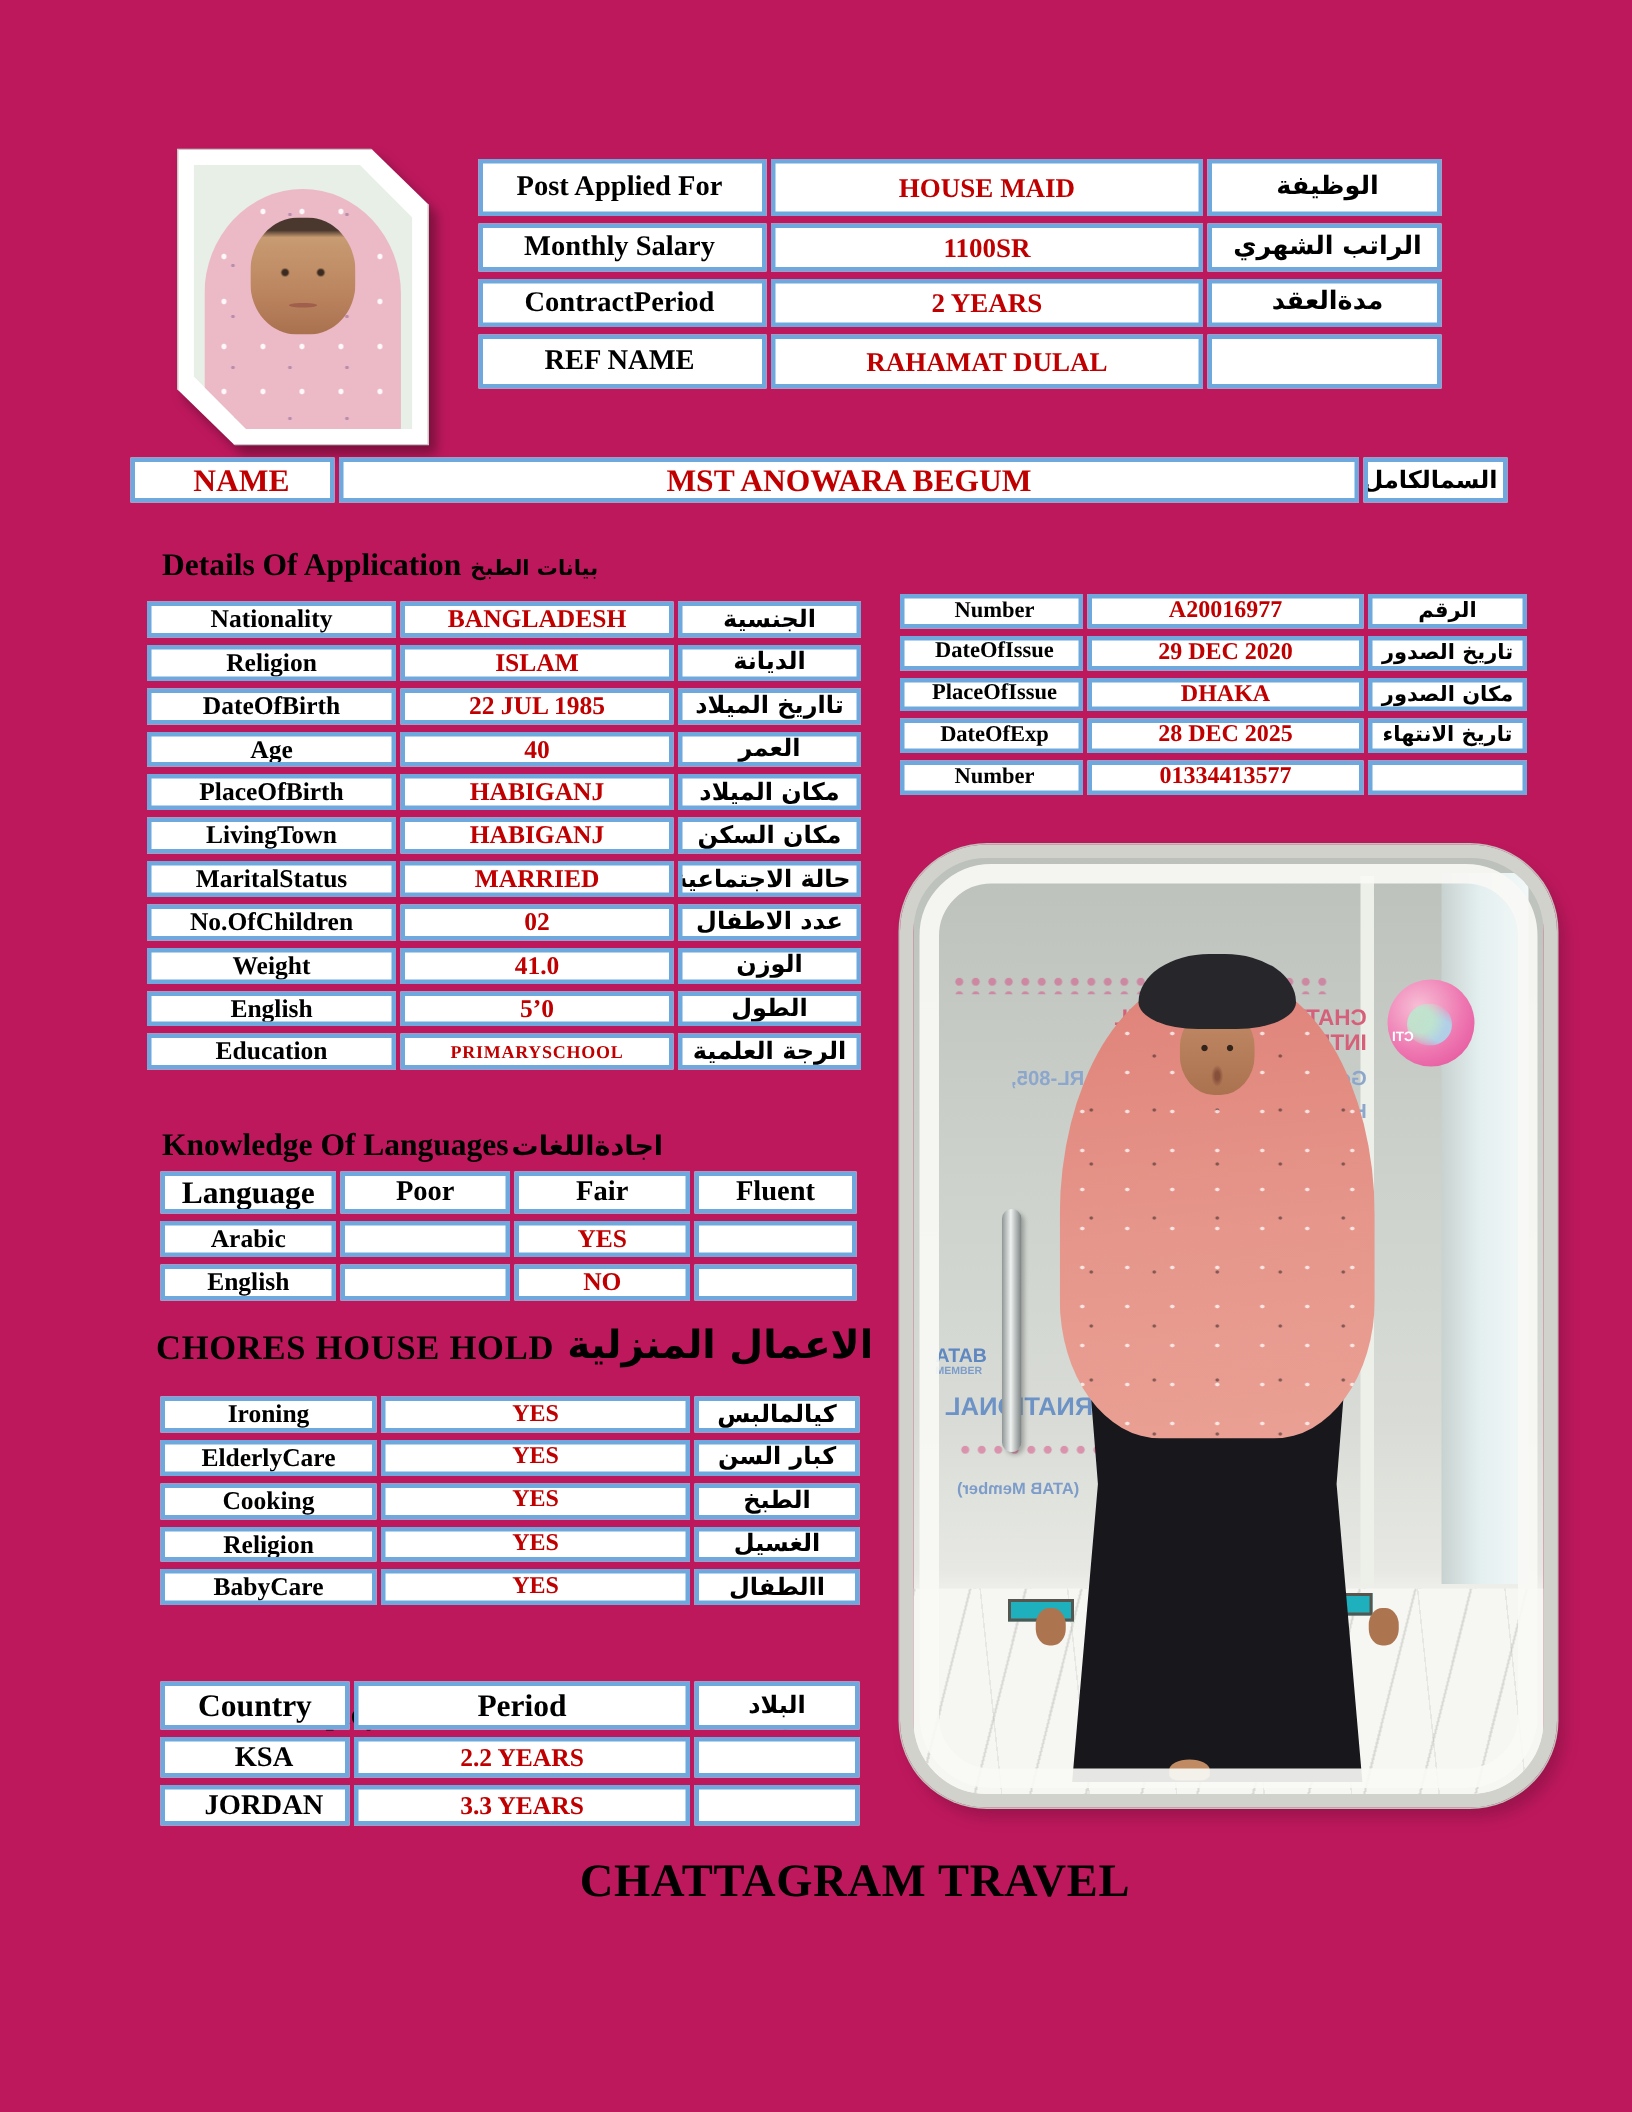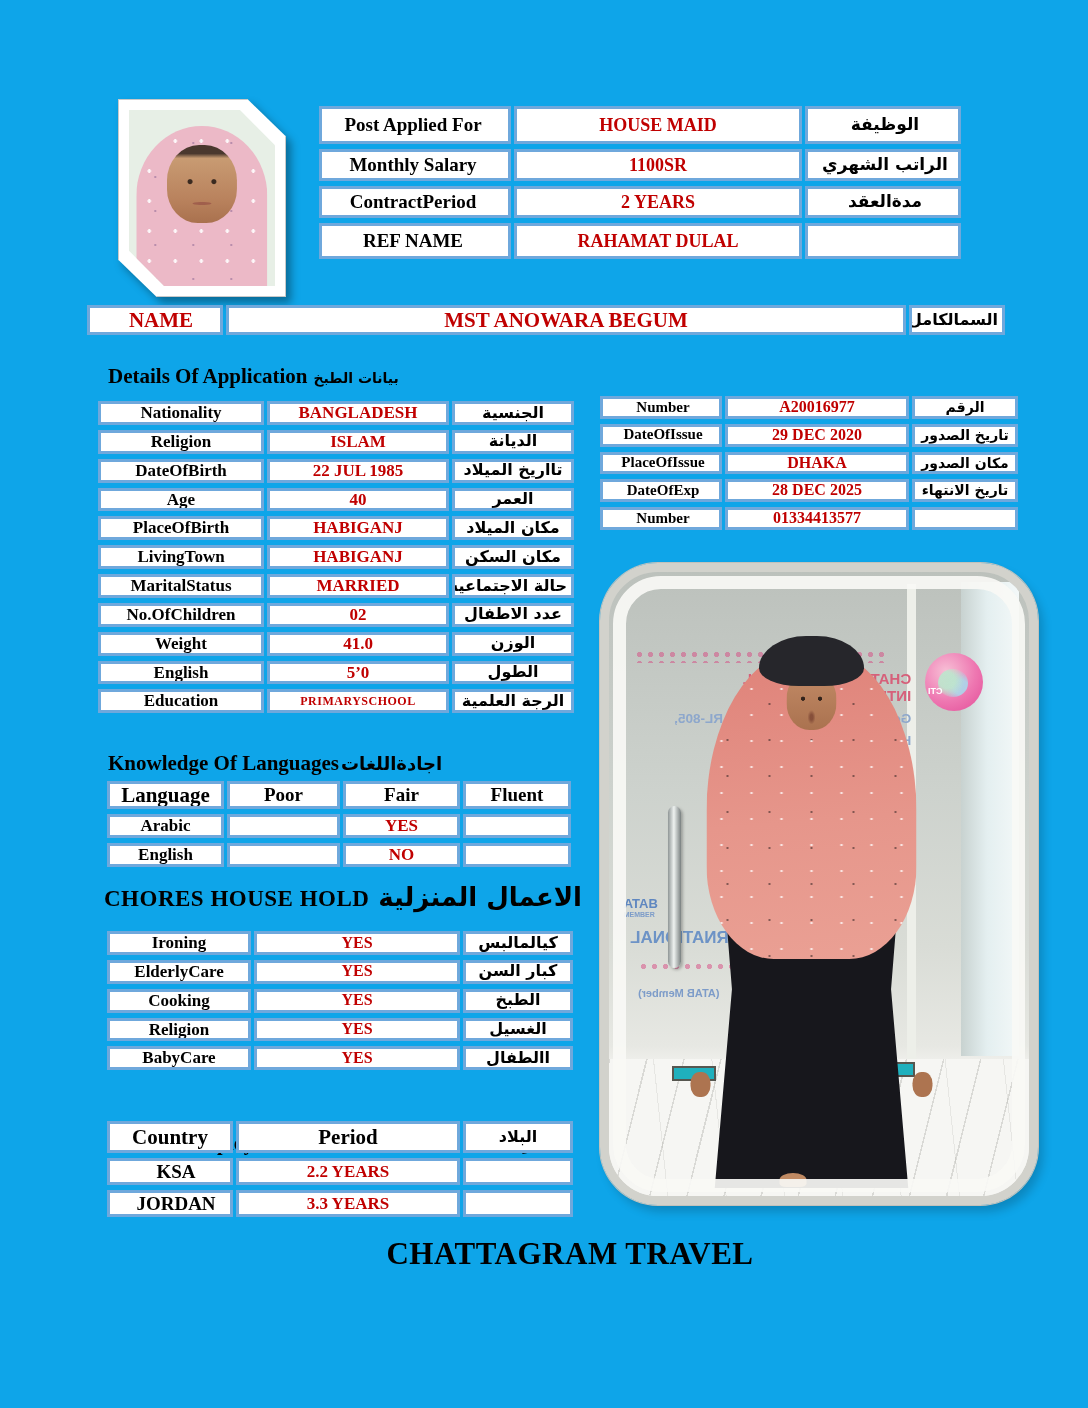--- a/index.html
+++ b/index.html
@@ -1,16 +1,16 @@
 <!DOCTYPE html>
 <html><head>
 <meta charset="utf-8">
 <style>
   html,body{margin:0;padding:0;background:#fff;}
-  .page{position:relative;width:1088px;height:1408px;background:#0ea5e9;overflow:hidden;
+  .page{position:relative;width:1088px;height:1408px;background:#be185d;overflow:hidden;
         font-family:"Liberation Serif","DejaVu Serif",serif;text-decoration:underline;}
   
   table.tbl{position:absolute;border-collapse:separate;border-spacing:3px 5px;table-layout:fixed;}
   table.tbl td{border:3px solid #6fa8dc;background:#fff;vertical-align:middle;text-align:center;
         padding:0 4px;overflow:hidden;white-space:nowrap;box-sizing:border-box;line-height:1.05;}
   td.lbl{font-weight:bold;color:#000;text-align:left;padding-left:12px;font-size:17px;}
   td.val{font-weight:bold;color:#c00000;font-size:17px;}
   td.ar {font-weight:bold;color:#000;direction:rtl;text-align:right;padding-right:6px;
         font-size:16px;font-family:"DejaVu Sans",sans-serif;}
   td.small{font-size:12px;letter-spacing:.5px;}

